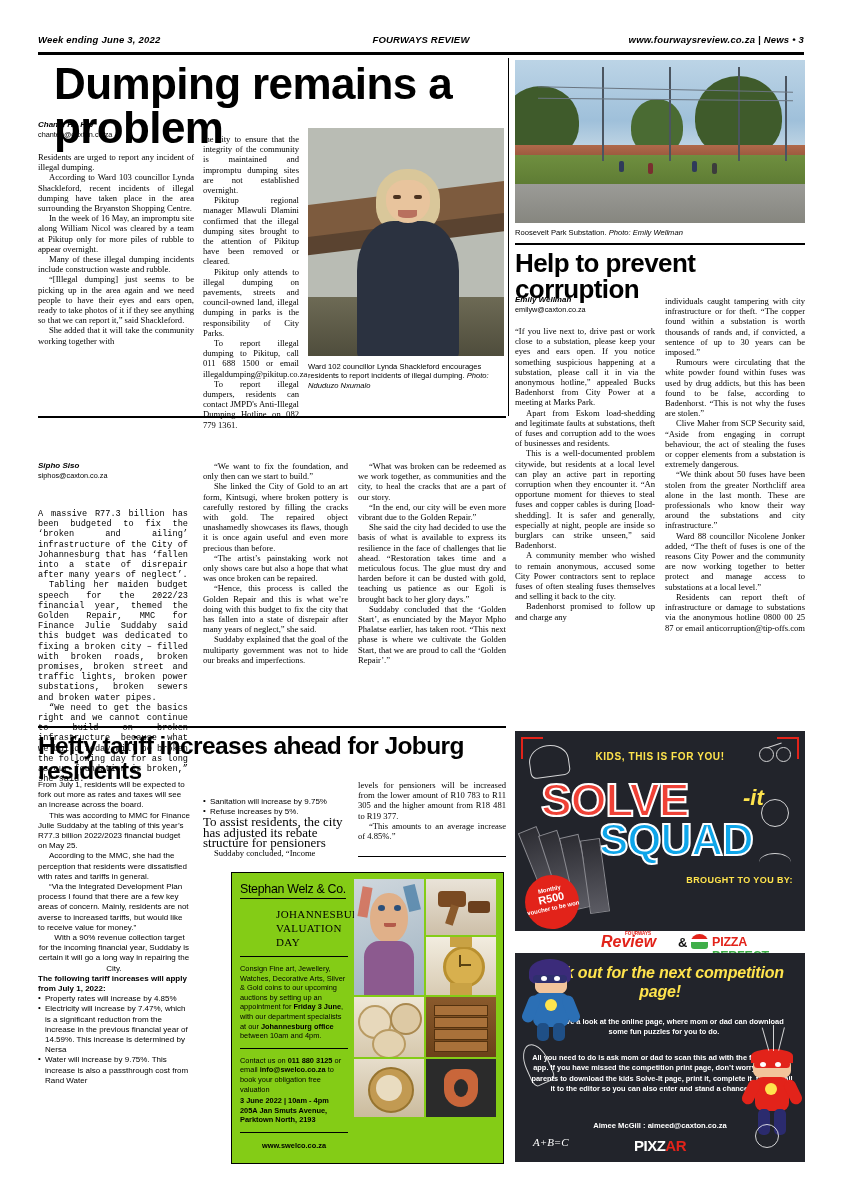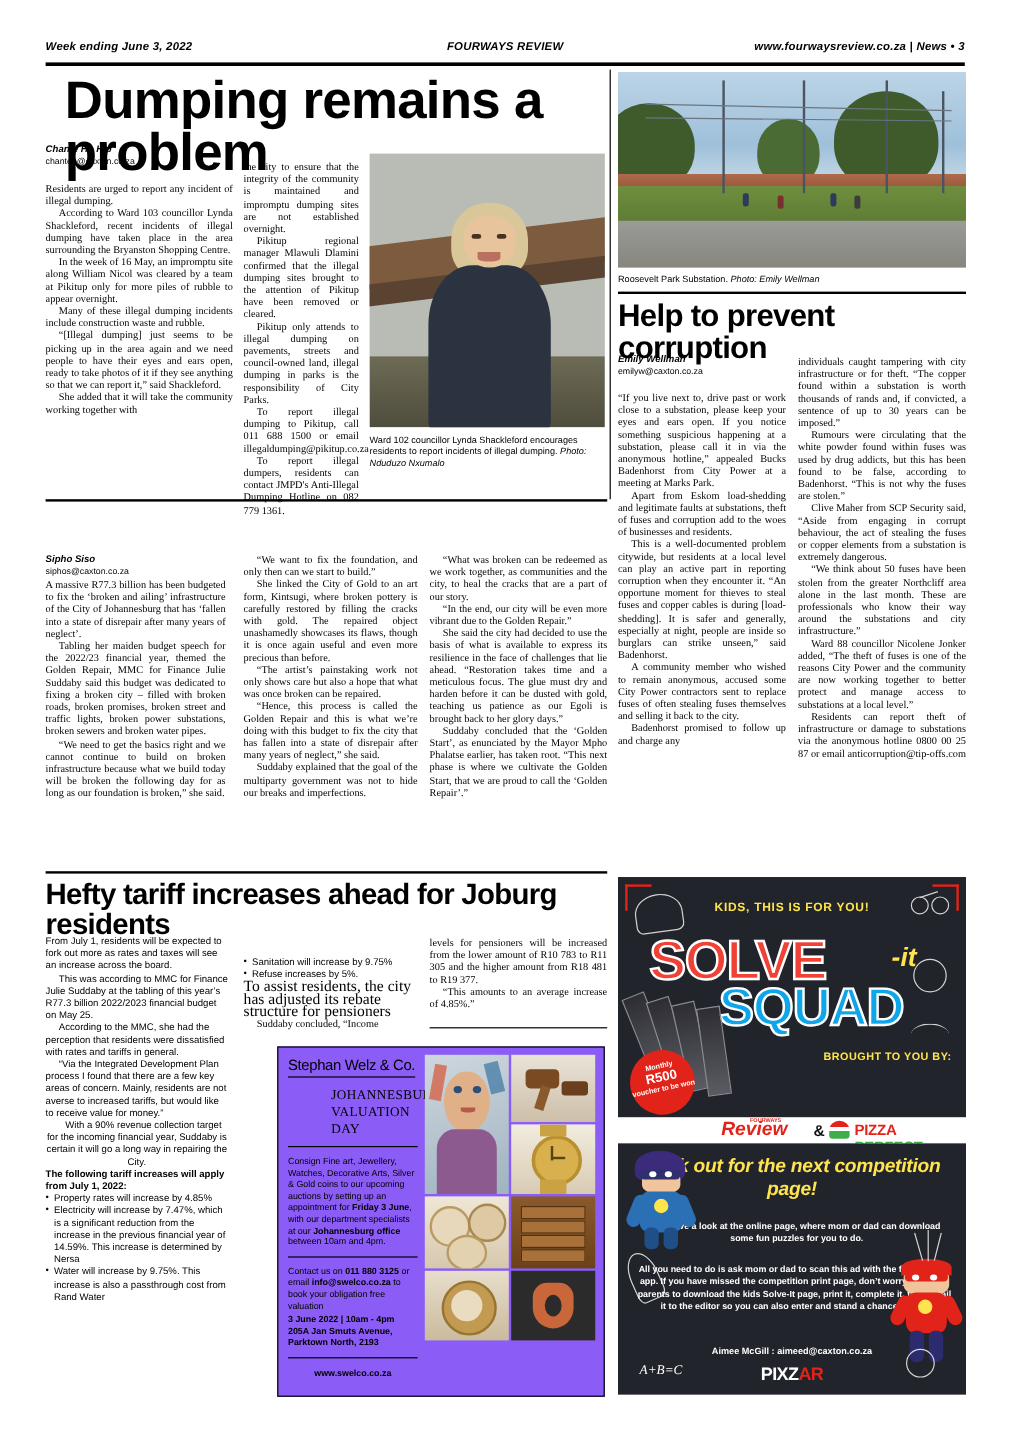--- a/index.html
+++ b/index.html
@@ -72,21 +72,21 @@
      background:linear-gradient(#9b9b97,#86867f);}
   .ps-wall{position:absolute;left:0;top:52%;width:100%;height:12%;
      background:linear-gradient(#b0694a,#8c4f36);}
   .ps-pole{position:absolute;width:2px;background:#4b5560;top:4%;height:58%;}
   .ps-wire{position:absolute;height:1px;background:#6a7580;}
   .ps-tree{position:absolute;border-radius:50% 50% 45% 45%;background:#3f5b2b;}
   .ps-person{position:absolute;width:5px;height:11px;border-radius:2px;}
 
   
   #ad-welz{position:absolute;left:231px;top:872px;width:271px;height:290px;
-     background:#8b5cf6;border:1px solid #000;}
+     background:#84cc16;border:1px solid #000;}
   .welz-left{position:absolute;left:8px;top:6px;width:108px;height:276px;}
   .welz-logo{font-family:"Liberation Sans",sans-serif;font-size:12.4px;letter-spacing:-0.3px;
      padding-bottom:2px;border-bottom:1.6px solid #000;display:inline-block;}
   .welz-sub{font-family:Liberation Serif, serif;font-size:11px;line-height:14px;
      letter-spacing:.4px;margin-top:8px;margin-left:36px;}
   .welz-rule{height:1px;background:#000;margin:7px 0 7px 0;}
   .welz-copy{font-family:"Liberation Sans",sans-serif;font-size:7.4px;line-height:9.6px;}
   .welz-copy b{font-weight:bold;}
   .welz-url{font-family:"Liberation Sans",sans-serif;font-size:7.4px;font-weight:bold;
      text-align:center;margin-top:8px;}
@@ -254,21 +254,21 @@
     <p>“We think about 50 fuses have been stolen from the greater Northcliff area alone in the last month. These are professionals who know their way around the substations and city infrastructure.”</p>
     <p>Ward 88 councillor Nicolene Jonker added, “The theft of fuses is one of the reasons City Power and the community are now working together to better protect and manage access to substations at a local level.”</p>
     <p>Residents can report theft of infrastructure or damage to substations via the anonymous hotline 0800 00 25 87 or email anticorruption@tip-offs.com</p>
   </div>
 
   <div class="hr-med" style="left:38px;top:416px;width:468px;"></div>
 
   <div class="byline" style="position:absolute;left:38px;top:461px;">Sipho Siso</div>
   <div class="byemail" style="position:absolute;left:38px;top:471px;">siphos@caxton.co.za</div>
 
-  <div class="col body" style="left:38px;top:482px;width:150px;">
+  <div class="col body" style="left:38px;top:509px;width:150px;font-family:Liberation Mono, monospace;">
     <p class="noind">A massive R77.3 billion has been budgeted to fix the ‘broken and ailing’ infrastructure of the City of Johannesburg that has ‘fallen into a state of disrepair after many years of neglect’.</p>
     <p>Tabling her maiden budget speech for the 2022/23 financial year, themed the Golden Repair, MMC for Finance Julie Suddaby said this budget was dedicated to fixing a broken city – filled with broken roads, broken promises, broken street and traffic lights, broken power substations, broken sewers and broken water pipes.</p>
     <p>“We need to get the basics right and we cannot continue to build on broken infrastructure because what we build today will be broken the following day for as long as our foundation is broken,” she said.</p>
   </div>
   <div class="col body" style="left:203px;top:461px;width:145px;">
     <p>“We want to fix the foundation, and only then can we start to build.”</p>
     <p>She linked the City of Gold to an art form, Kintsugi, where broken pottery is carefully restored by filling the cracks with gold. The repaired object unashamedly showcases its flaws, though it is once again useful and even more precious than before.</p>
     <p>“The artist’s painstaking work not only shows care but also a hope that what was once broken can be repaired.</p>
     <p>“Hence, this process is called the Golden Repair and this is what we’re doing with this budget to fix the city that has fallen into a state of disrepair after many years of neglect,” she said.</p>
     <p>Suddaby explained that the goal of the multiparty government was not to hide our breaks and imperfections.</p>

